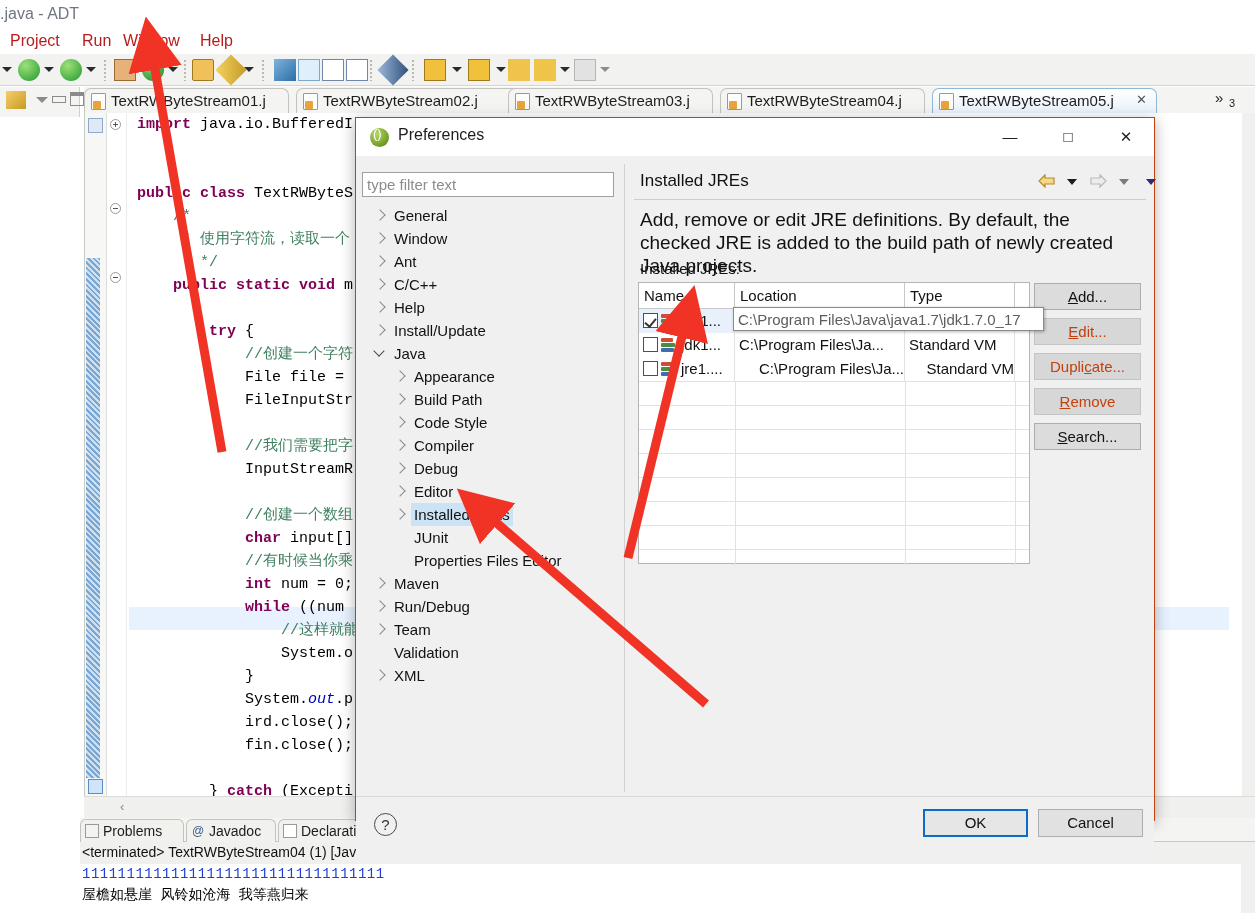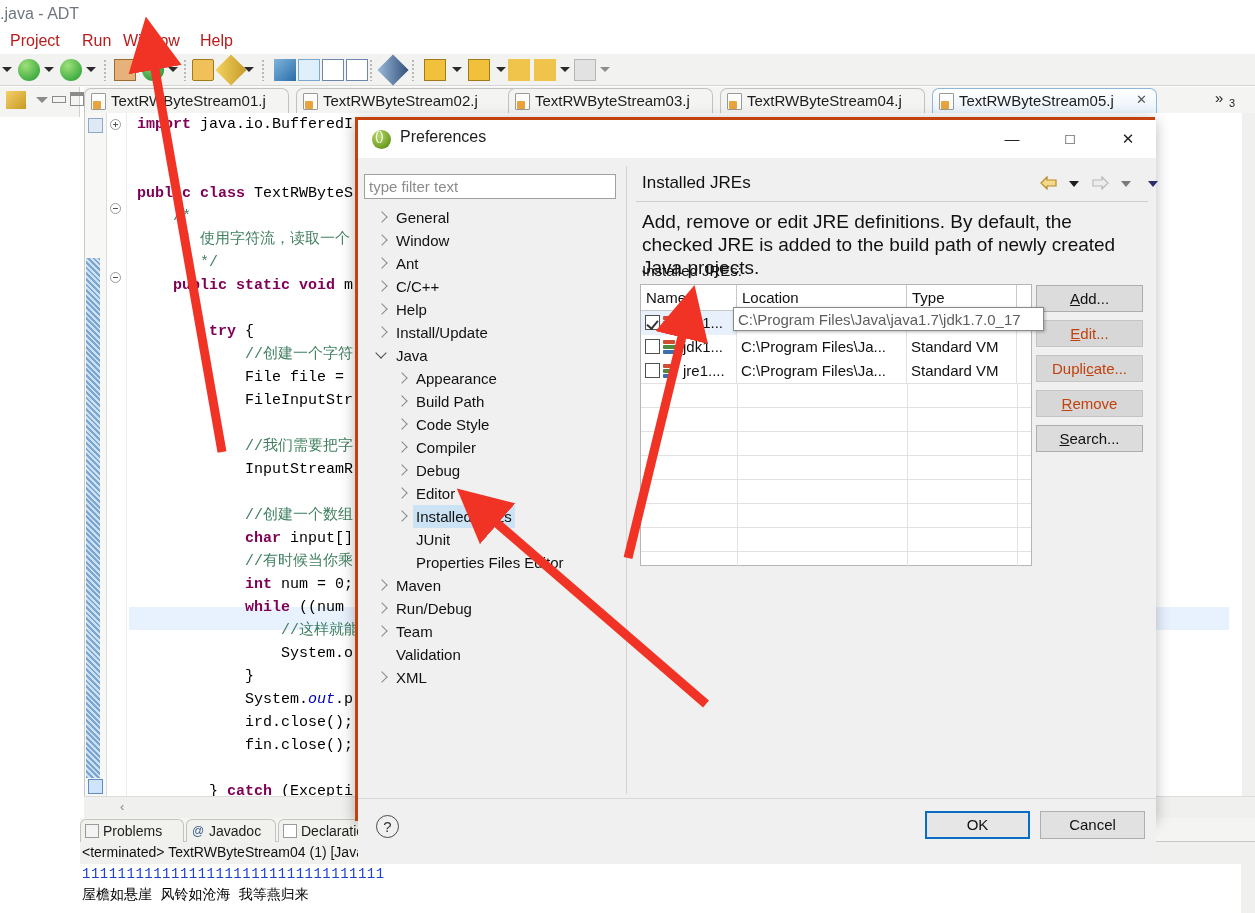--- a/index.html
+++ b/index.html
@@ -163,21 +163,21 @@
     background: #ffffff; font-family: "Liberation Mono", monospace;
     font-size: 14px; line-height: 21px; white-space: pre; overflow: hidden;
     padding-left: 2px;
   }
   .cons-body .digits { color: #1d3fd1; letter-spacing: 0.5px; }
   .cons-scroll { position: absolute; right: 0; top: 24px; width: 14px; height: 71px; background: #f0f0ee; }
 
   
   .dlg {
     position: absolute; left: 355px; top: 117px; width: 800px; height: 704px;
-    background: #f0f0f0; border: 3px solid #c2410c;
+    background: #f0f0f0; border: 1px solid #c2410c;
     box-shadow: 0 3px 14px rgba(0,0,0,.30);
   }
   .dlg-title {
     position: absolute; left: 0; top: 0; width: 798px; height: 38px;
     background: #ffffff;
   }
   .dlg-title .txt {
     position: absolute; left: 42px; top: 8px; font-size: 16px; color: #1d1d1d;
   }
   .dlg-ico {
@@ -618,21 +618,21 @@
                 <i style="left:0;top:0;width:12px;background:#cf4d32;"></i>
                 <i style="left:0;top:5px;width:14px;background:#4e8b3e;"></i>
                 <i style="left:0;top:10px;width:13px;background:#3b6fae;"></i>
               </span>
               <span style="position:absolute;left:42px;">jdk1...</span>
             </div>
             <div class="cell" style="left:96px;width:170px;">C:\Program Files\Ja...</div>
             <div class="cell" style="left:266px;width:110px;">Standard VM</div>
           </div>
 
-          <div class="trow" style="top:74px;">
+          <div class="trow" style="top:74px;text-align:right;">
             <div class="cell name" style="left:0px;width:96px;">
               <span class="cbox"></span>
               <span class="jreicon">
                 <i style="left:0;top:0;width:12px;background:#cf4d32;"></i>
                 <i style="left:0;top:5px;width:14px;background:#4e8b3e;"></i>
                 <i style="left:0;top:10px;width:13px;background:#3b6fae;"></i>
               </span>
               <span style="position:absolute;left:42px;">jre1....</span>
             </div>
             <div class="cell" style="left:96px;width:170px;">C:\Program Files\Ja...</div>

